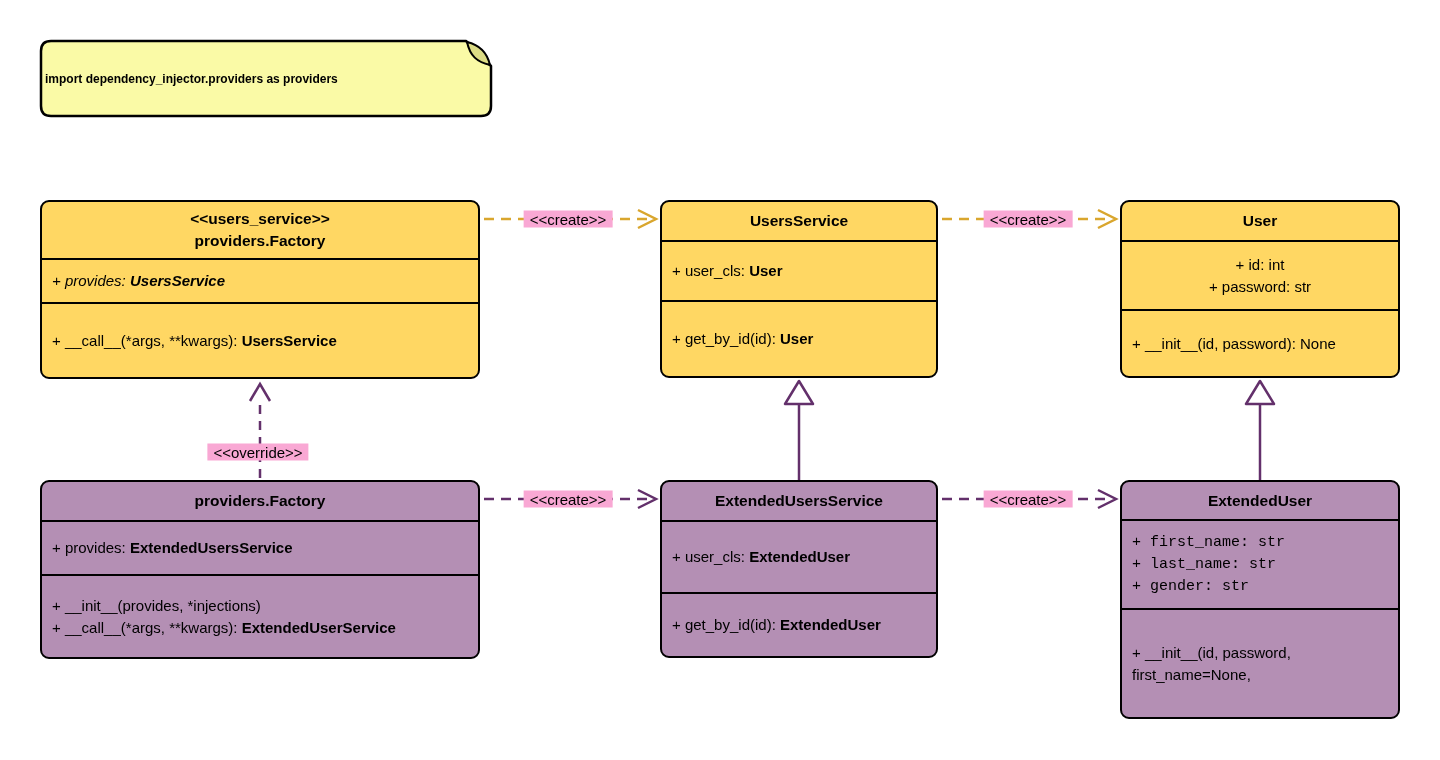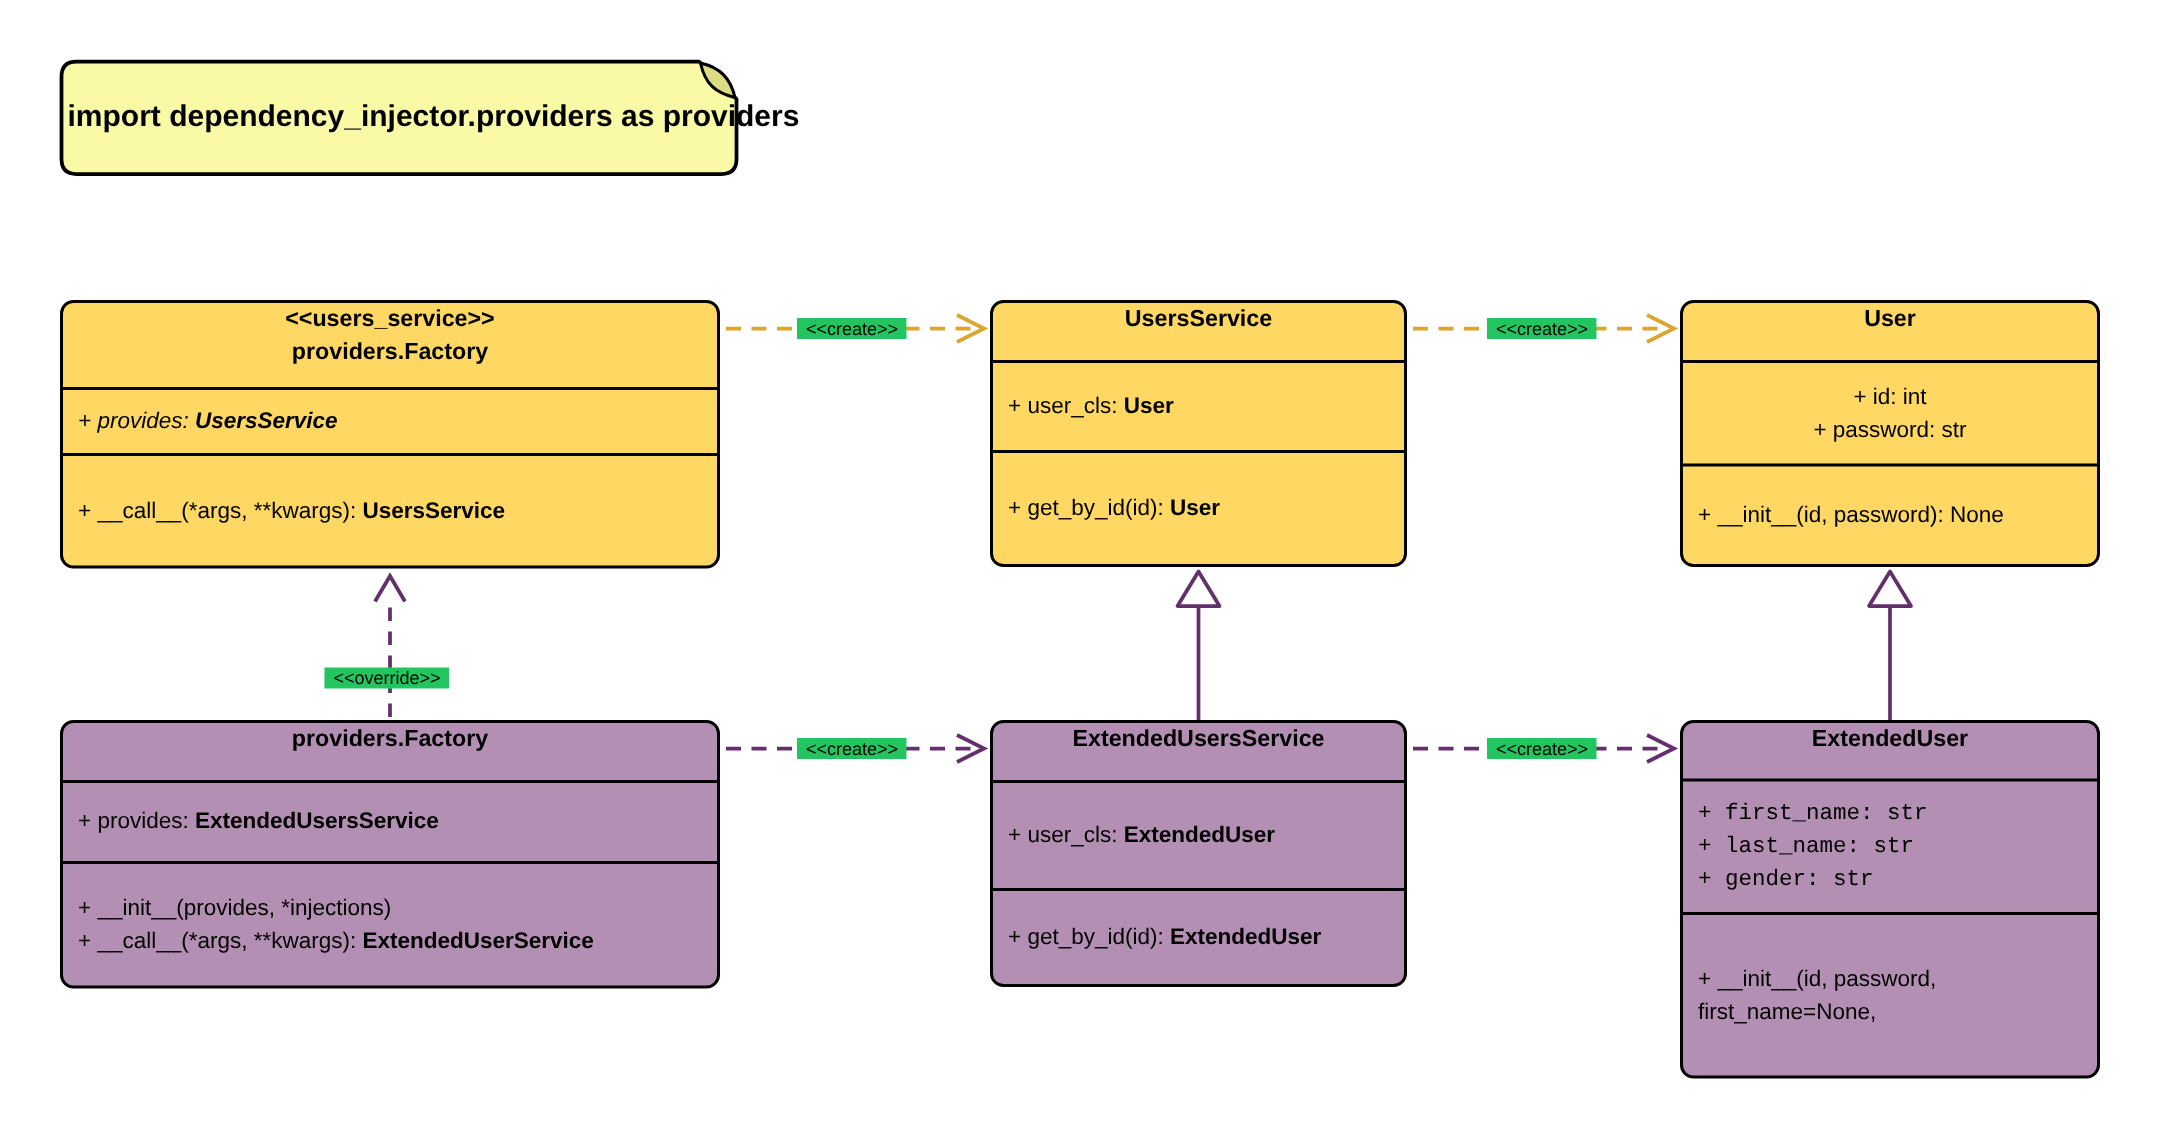--- a/index.html
+++ b/index.html
@@ -6,34 +6,34 @@
   body {
     width:1440px; height:760px; position:relative; overflow:hidden;
     font-family:"Liberation Sans", sans-serif; color:#000;
   }
   .overlay { position:absolute; left:0; top:0; }
 
   
   .note-text {
     position:absolute; left:41px; top:41px; width:440px; height:75px;
     display:flex; align-items:center; padding-left:4px;
-    font-weight:bold; font-size:20px; white-space:nowrap;
+    font-weight:bold; font-size:12px; white-space:nowrap;
   }
 
   
   .uml-class {
     position:absolute; box-sizing:border-box;
     border:2.5px solid #000; border-radius:9px;
     display:flex; flex-direction:column; font-size:15px; line-height:22px;
   }
   .yellow { background:#FFD763; }
   .purple { background:#B48FB4; }
   .compartment { box-sizing:border-box; }
   .header {
-    display:flex; flex-direction:column; justify-content:flex-start; align-items:center;
+    display:flex; flex-direction:column; justify-content:center; align-items:center;
     text-align:center; font-weight:bold; font-size:15.5px; padding:0 6px;
   }
   .attrs, .methods {
     border-top:2px solid #000;
     display:flex; flex-direction:column; justify-content:center; padding:0 10px;
   }
   .methods { flex:1; }
   .member { white-space:nowrap; }
   .b5 .member { white-space:normal; }
   .bold { font-weight:bold; }
@@ -47,21 +47,21 @@
   .b3 { left:40px;  top:480px; width:440px; height:179px; }
   .b3 .header{height:38px;} .b3 .attrs{height:54px;}
   .b4 { left:660px; top:480px; width:278px; height:178px; }
   .b4 .header{height:38px;} .b4 .attrs{height:72px;}
   .b5 { left:1120px;top:480px; width:280px; height:239px; }
   .b5 .header{height:37px;} .b5 .attrs{height:89px;font-family:Liberation Mono, monospace;}
 
   
   .edge-label {
     position:absolute; transform:translate(-50%,-50%);
-    font-size:12px; background:#22c55e; padding:0 6px; white-space:nowrap;
+    font-size:15px; background:#f9a8d4; padding:0 6px; white-space:nowrap;
   }
 </style>
 </head>
 <body>
 
 <div style="position:absolute; inset:0;">
 
   <svg class="overlay" width="1440" height="760" viewBox="0 0 1440 760">
 
     <path d="M 51 41 H 466 L 491 66 V 106 Q 491 116 481 116 H 51 Q 41 116 41 106 V 51 Q 41 41 51 41 Z" fill="#FAFAA6" stroke="#000000" stroke-width="2.5" stroke-linejoin="round"></path>

